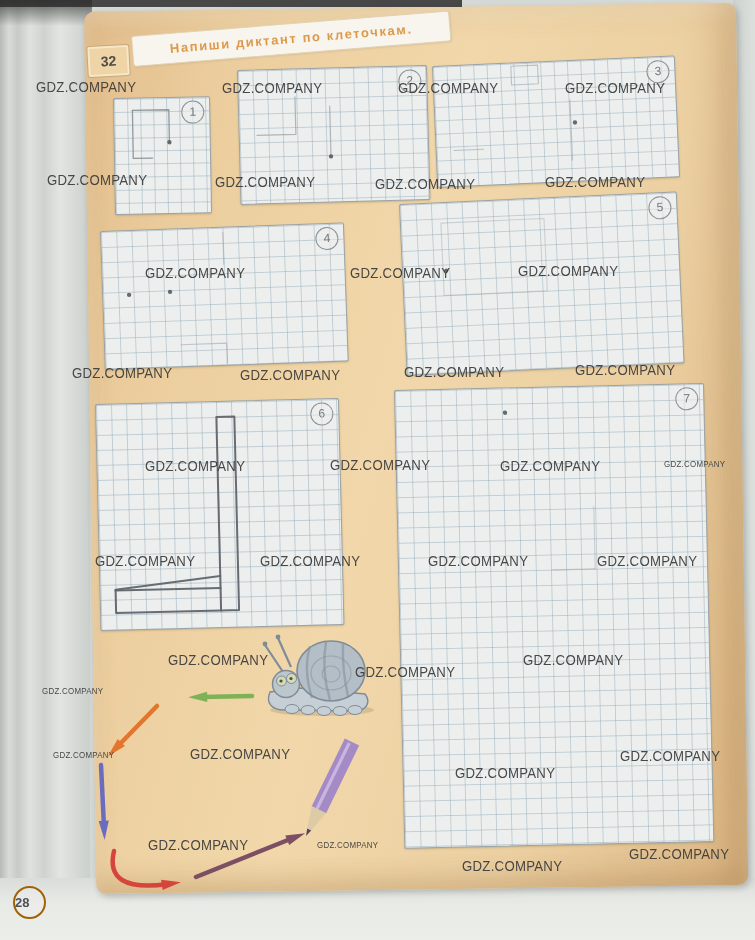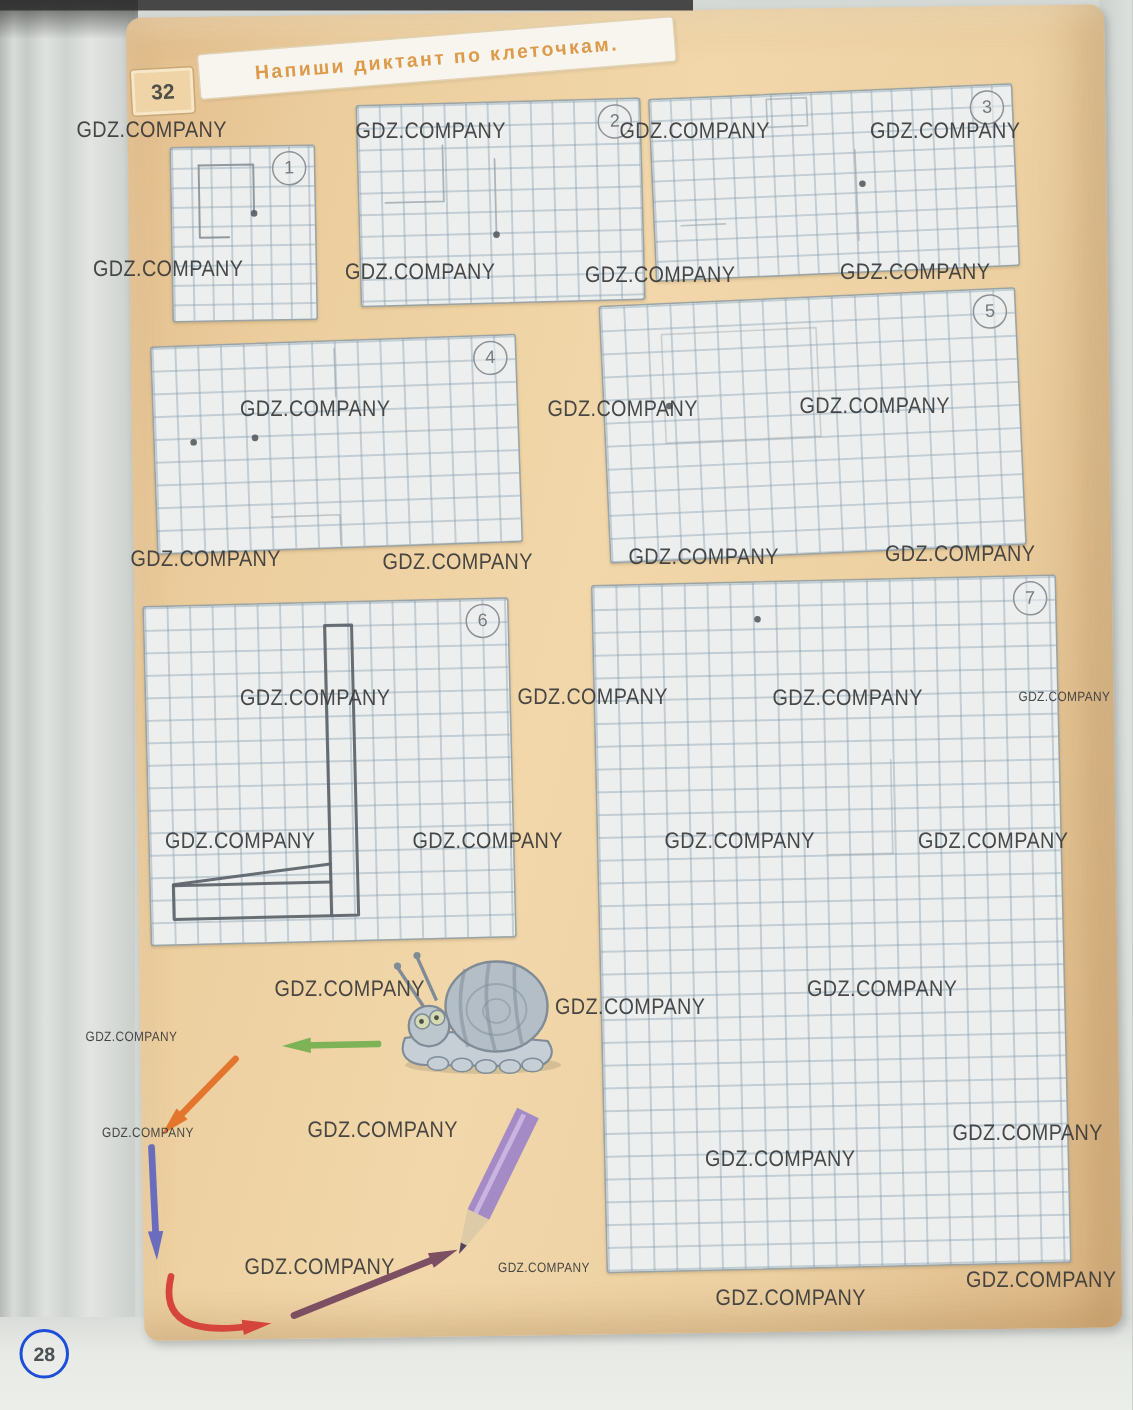--- a/index.html
+++ b/index.html
@@ -28,28 +28,28 @@
     transform:rotate(-4.6deg);transform-origin:0 0;
     display:flex;align-items:center;justify-content:center;box-shadow:1px 1px 2px rgba(0,0,0,.08);}
   .instruction-text{color:var(--accent-orange);font-size:13px;font-weight:bold;letter-spacing:1.6px;white-space:nowrap;}
   .grid{position:absolute;z-index:2;background-color:#ecefed;border:1.6px solid #9aa3a6;border-radius:2px;
     box-shadow:0 1px 2px rgba(120,100,60,.25);transform-origin:0 0;}
   .grid svg{position:absolute;left:0;top:0;}
   .grid-badge{position:absolute;top:3px;right:5px;width:21px;height:21px;border:1.7px solid #8d9296;
     border-radius:50%;color:#75797d;font-size:12px;line-height:21px;text-align:center;
     background:rgba(236,239,237,.55);}
   #figures{position:absolute;left:0;top:0;z-index:3;pointer-events:none;}
-  #watermarks{position:absolute;inset:0;z-index:6;pointer-events:none;margin-left:15px;}
+  #watermarks{position:absolute;inset:0;z-index:6;pointer-events:none;}
   .wm{position:absolute;color:var(--wm-color);font-weight:500;letter-spacing:.3px;opacity:.92;
       transform:scaleX(.88);transform-origin:0 0;white-space:nowrap;}
   .wm.L{font-size:15px;}
   .wm.S{font-size:9px;}
   .page-num{position:absolute;left:13px;top:886px;width:29px;height:29px;z-index:4;
-    border:2px solid #1d4ed8;border-radius:50%;background:rgba(240,242,240,.35);
-    color:#4c5155;font-size:13px;font-weight:bold;display:flex;align-items:center;justify-content:center;}
+    border:2px solid #a16207;border-radius:50%;background:rgba(240,242,240,.35);
+    color:#4c5155;font-size:13px;font-weight:bold;display:flex;align-items:center;justify-content:flex-start;}
 </style>
 </head>
 <body>
 
 <div class="scene">
   <div class="book-edges"></div>
   <div class="right-edge"></div>
   <div class="bottom-table"></div>
   <div class="top-dark"></div>
   <div class="top-dark-left"></div>

